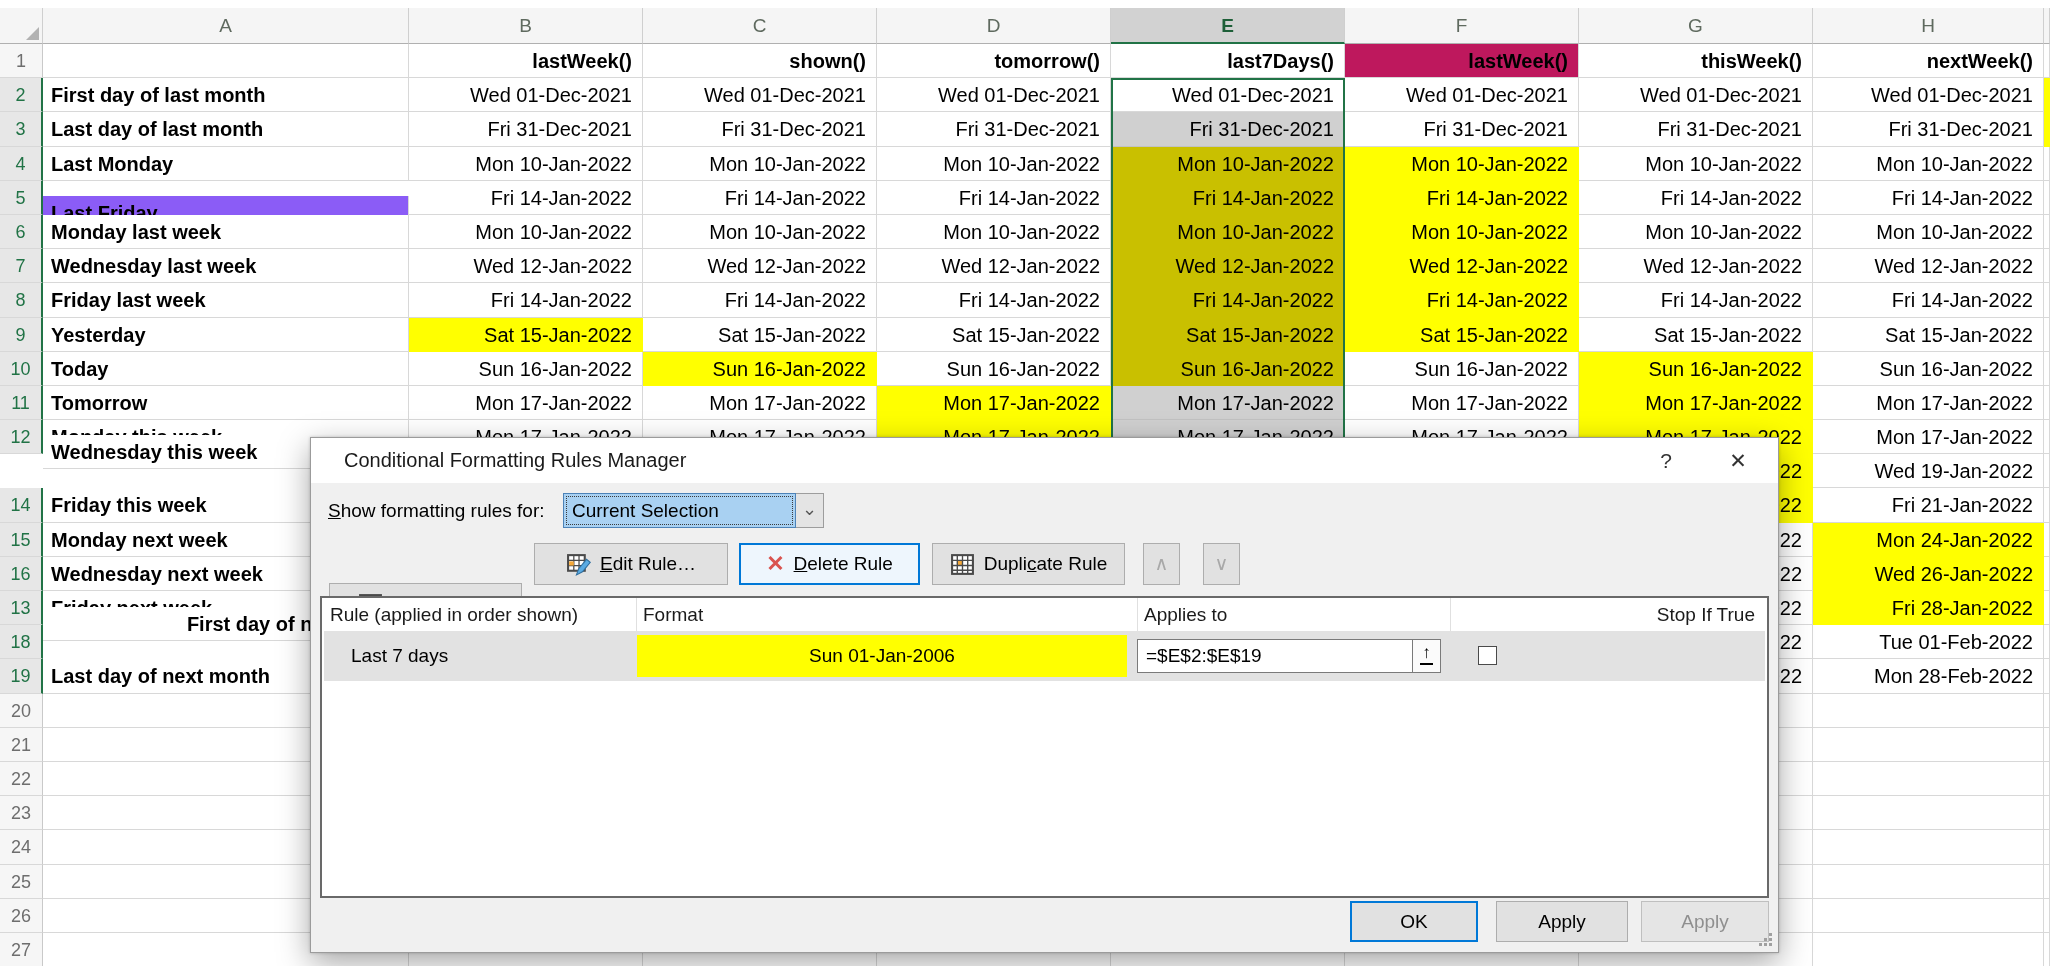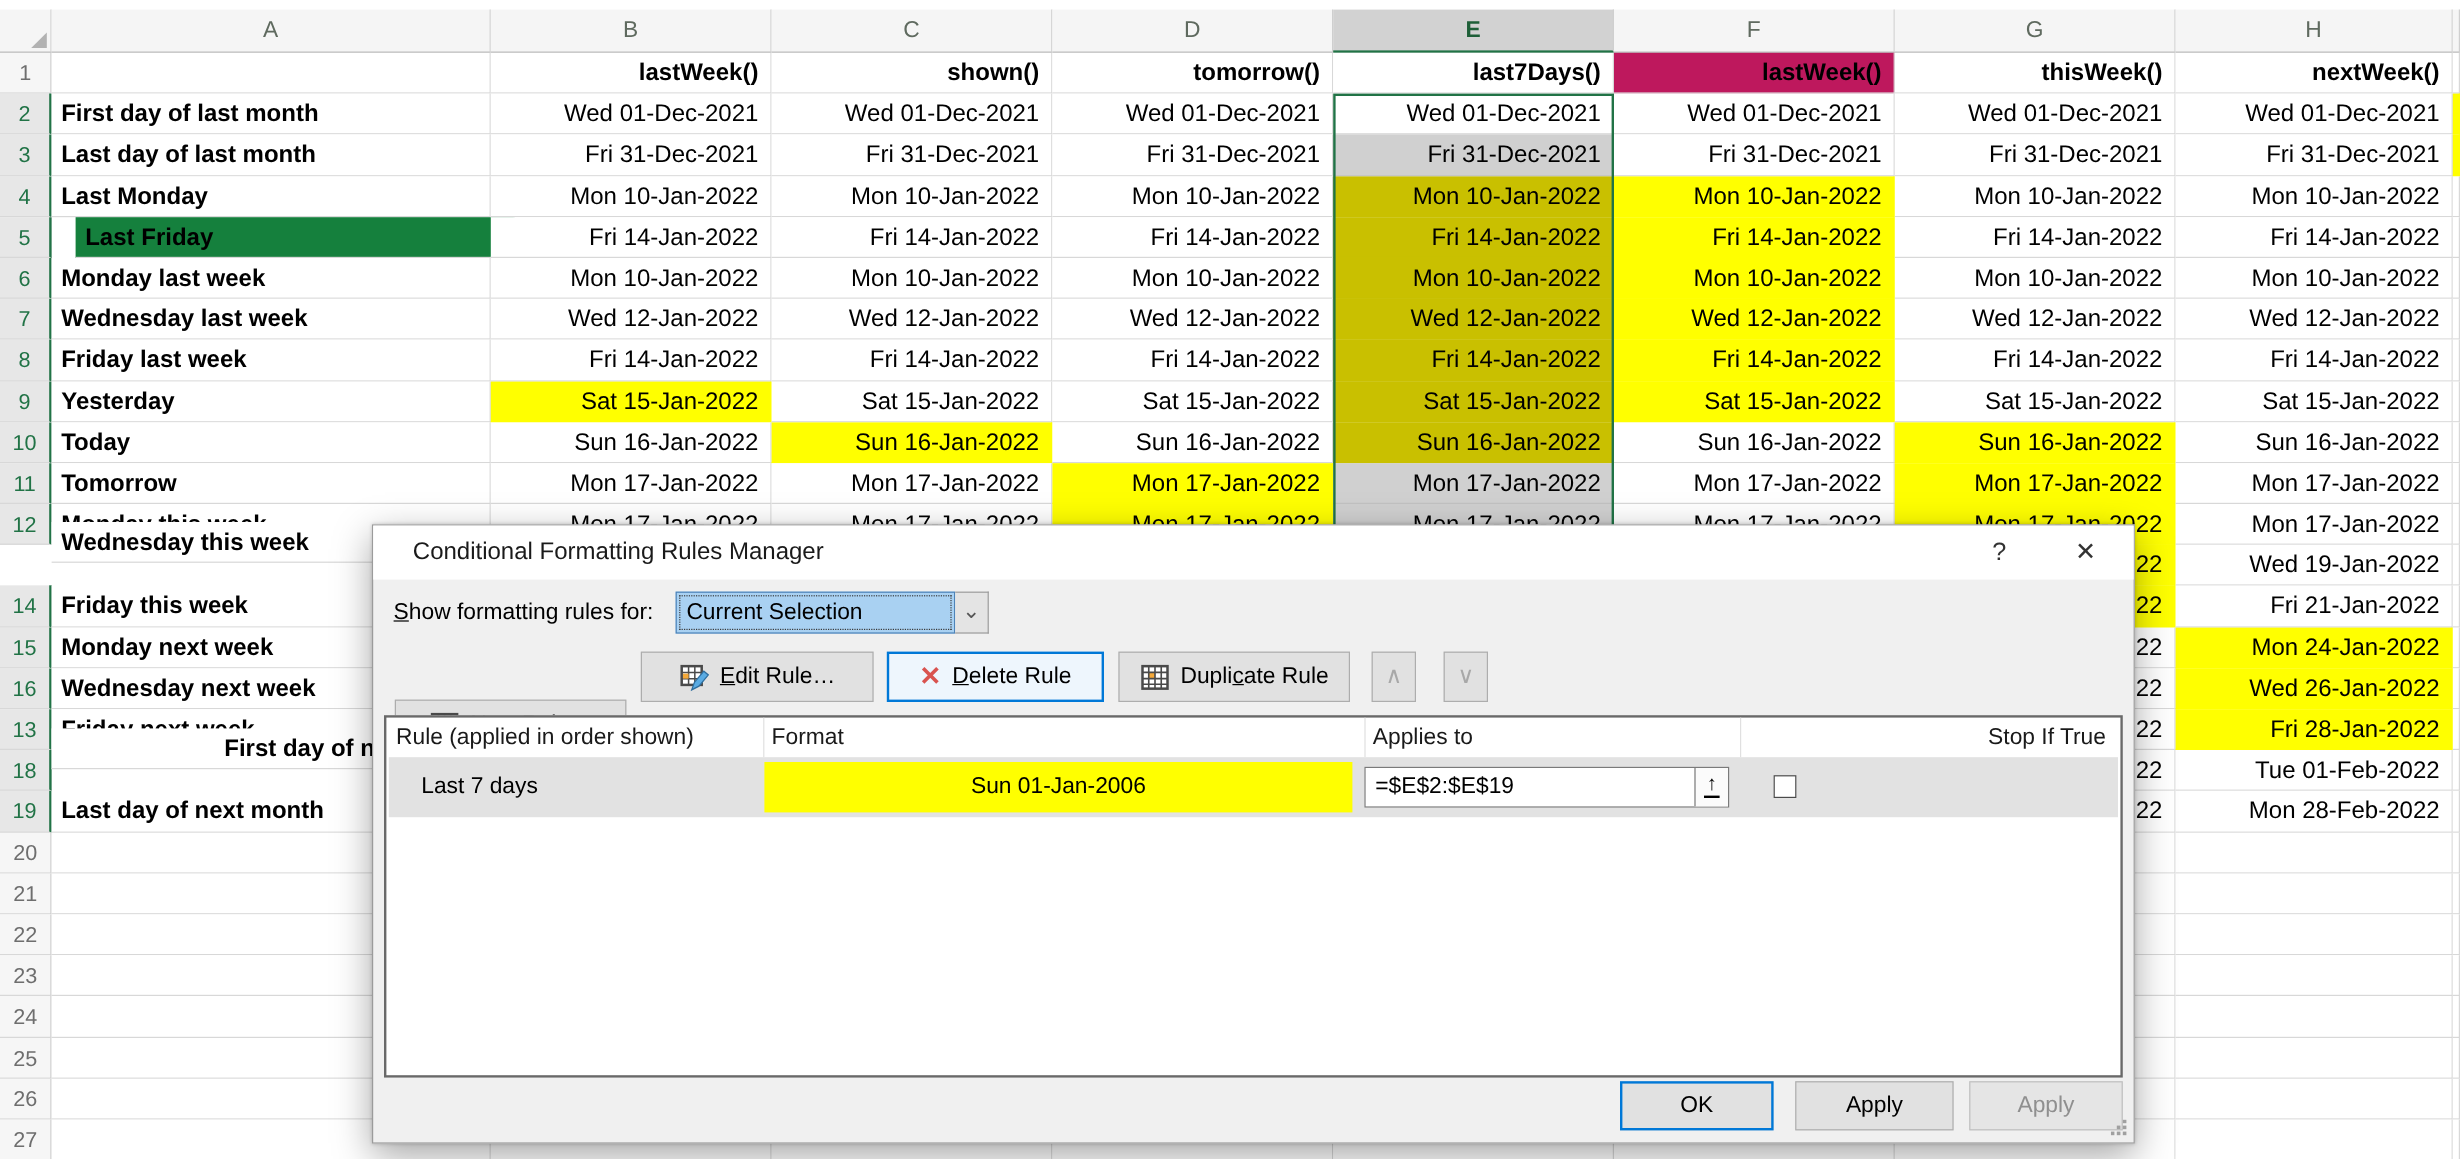--- a/index.html
+++ b/index.html
@@ -103,21 +103,21 @@
     <div class="gut" style="left: 0px; top: 762px; width: 43px; height: 34px; line-height: 34px;">22</div>
     <div class="gut" style="left: 0px; top: 796px; width: 43px; height: 34px; line-height: 34px;">23</div>
     <div class="gut" style="left: 0px; top: 830px; width: 43px; height: 35px; line-height: 35px;">24</div>
     <div class="gut" style="left: 0px; top: 865px; width: 43px; height: 34px; line-height: 34px;">25</div>
     <div class="gut" style="left: 0px; top: 899px; width: 43px; height: 34px; line-height: 34px;">26</div>
     <div class="gut" style="left: 0px; top: 933px; width: 43px; height: 34px; line-height: 34px;">27</div>
     <div class="cell" style="left: 43px; top: 44px; width: 366px; height: 34px; line-height: 34px; background: rgb(255, 255, 255); border-right-color: rgb(216, 216, 216); border-bottom-color: rgb(216, 216, 216);"></div>
     <div class="cell" style="left: 43px; top: 78px; width: 366px; height: 34px; line-height: 34px; font-weight: bold; text-align: left; padding-left: 8px; background: rgb(255, 255, 255); border-right-color: rgb(216, 216, 216); border-bottom-color: rgb(216, 216, 216);">First day of last month</div>
     <div class="cell" style="left: 43px; top: 112px; width: 366px; height: 35px; line-height: 35px; font-weight: bold; text-align: left; padding-left: 8px; background: rgb(255, 255, 255); border-right-color: rgb(216, 216, 216); border-bottom-color: rgb(216, 216, 216);">Last day of last month</div>
     <div class="cell" style="left: 43px; top: 147px; width: 366px; height: 34px; line-height: 34px; font-weight: bold; text-align: left; padding-left: 8px; background: rgb(255, 255, 255); border-right-color: rgb(216, 216, 216); border-bottom-color: rgb(216, 216, 216);">Last Monday</div>
-    <div class="cell" style="left: 43px; top: 181px; width: 366px; height: 34px; line-height: 34px; font-weight: bold; text-align: left; padding-left: 8px; background: #15803d; border-right-color: rgb(216, 216, 216); border-bottom-color: rgb(216, 216, 216); margin-left: 20px;">Last Friday</div>
+    <div class="cell" style="left: 43px; top: 196px; width: 366px; height: 34px; line-height: 34px; font-weight: bold; text-align: left; padding-left: 8px; background: #8b5cf6; border-right-color: rgb(216, 216, 216); border-bottom-color: rgb(216, 216, 216);">Last Friday</div>
     <div class="cell" style="left: 43px; top: 215px; width: 366px; height: 34px; line-height: 34px; font-weight: bold; text-align: left; padding-left: 8px; background: rgb(255, 255, 255); border-right-color: rgb(216, 216, 216); border-bottom-color: rgb(216, 216, 216);">Monday last week</div>
     <div class="cell" style="left: 43px; top: 249px; width: 366px; height: 34px; line-height: 34px; font-weight: bold; text-align: left; padding-left: 8px; background: rgb(255, 255, 255); border-right-color: rgb(216, 216, 216); border-bottom-color: rgb(216, 216, 216);">Wednesday last week</div>
     <div class="cell" style="left: 43px; top: 283px; width: 366px; height: 35px; line-height: 35px; font-weight: bold; text-align: left; padding-left: 8px; background: rgb(255, 255, 255); border-right-color: rgb(216, 216, 216); border-bottom-color: rgb(216, 216, 216);">Friday last week</div>
     <div class="cell" style="left: 43px; top: 318px; width: 366px; height: 34px; line-height: 34px; font-weight: bold; text-align: left; padding-left: 8px; background: rgb(255, 255, 255); border-right-color: rgb(216, 216, 216); border-bottom-color: rgb(216, 216, 216);">Yesterday</div>
     <div class="cell" style="left: 43px; top: 352px; width: 366px; height: 34px; line-height: 34px; font-weight: bold; text-align: left; padding-left: 8px; background: rgb(255, 255, 255); border-right-color: rgb(216, 216, 216); border-bottom-color: rgb(216, 216, 216);">Today</div>
     <div class="cell" style="left: 43px; top: 386px; width: 366px; height: 34px; line-height: 34px; font-weight: bold; text-align: left; padding-left: 8px; background: rgb(255, 255, 255); border-right-color: rgb(216, 216, 216); border-bottom-color: rgb(216, 216, 216);">Tomorrow</div>
     <div class="cell" style="left: 43px; top: 420px; width: 366px; height: 34px; line-height: 34px; font-weight: bold; text-align: left; padding-left: 8px; background: rgb(255, 255, 255); border-right-color: rgb(216, 216, 216); border-bottom-color: rgb(216, 216, 216);">Monday this week</div>
     <div class="cell" style="left: 43px; top: 435px; width: 366px; height: 34px; line-height: 34px; font-weight: bold; text-align: left; padding-left: 8px; background: rgb(255, 255, 255); border-right-color: rgb(216, 216, 216); border-bottom-color: rgb(216, 216, 216);">Wednesday this week</div>
     <div class="cell" style="left: 43px; top: 488px; width: 366px; height: 35px; line-height: 35px; font-weight: bold; text-align: left; padding-left: 8px; background: rgb(255, 255, 255); border-right-color: rgb(216, 216, 216); border-bottom-color: rgb(216, 216, 216);">Friday this week</div>
     <div class="cell" style="left: 43px; top: 523px; width: 366px; height: 34px; line-height: 34px; font-weight: bold; text-align: left; padding-left: 8px; background: rgb(255, 255, 255); border-right-color: rgb(216, 216, 216); border-bottom-color: rgb(216, 216, 216);">Monday next week</div>

